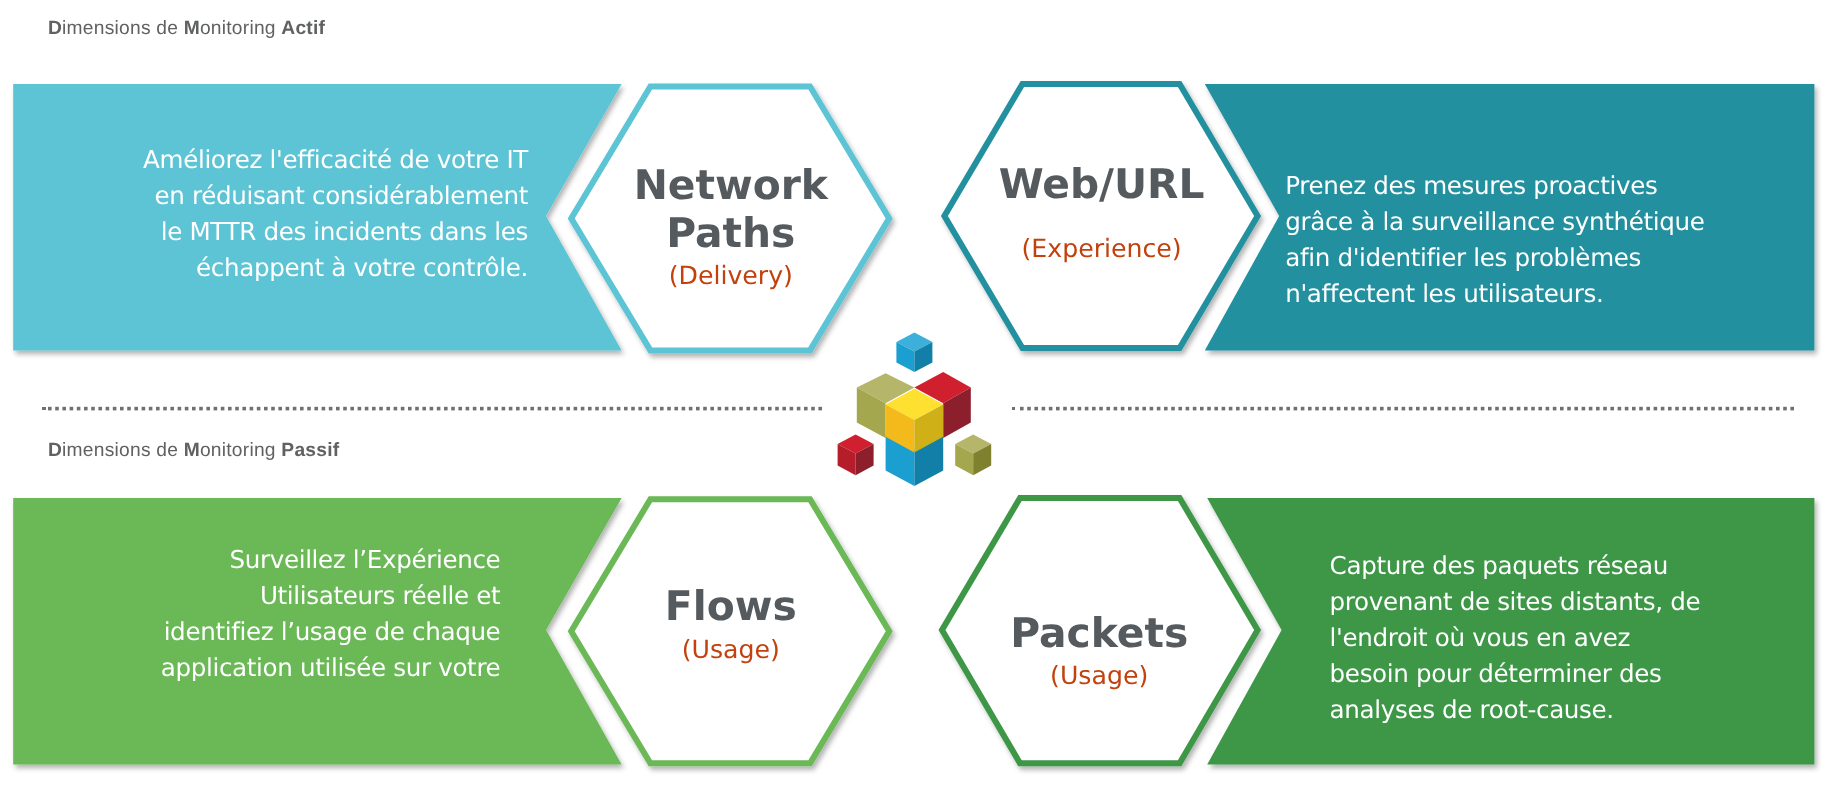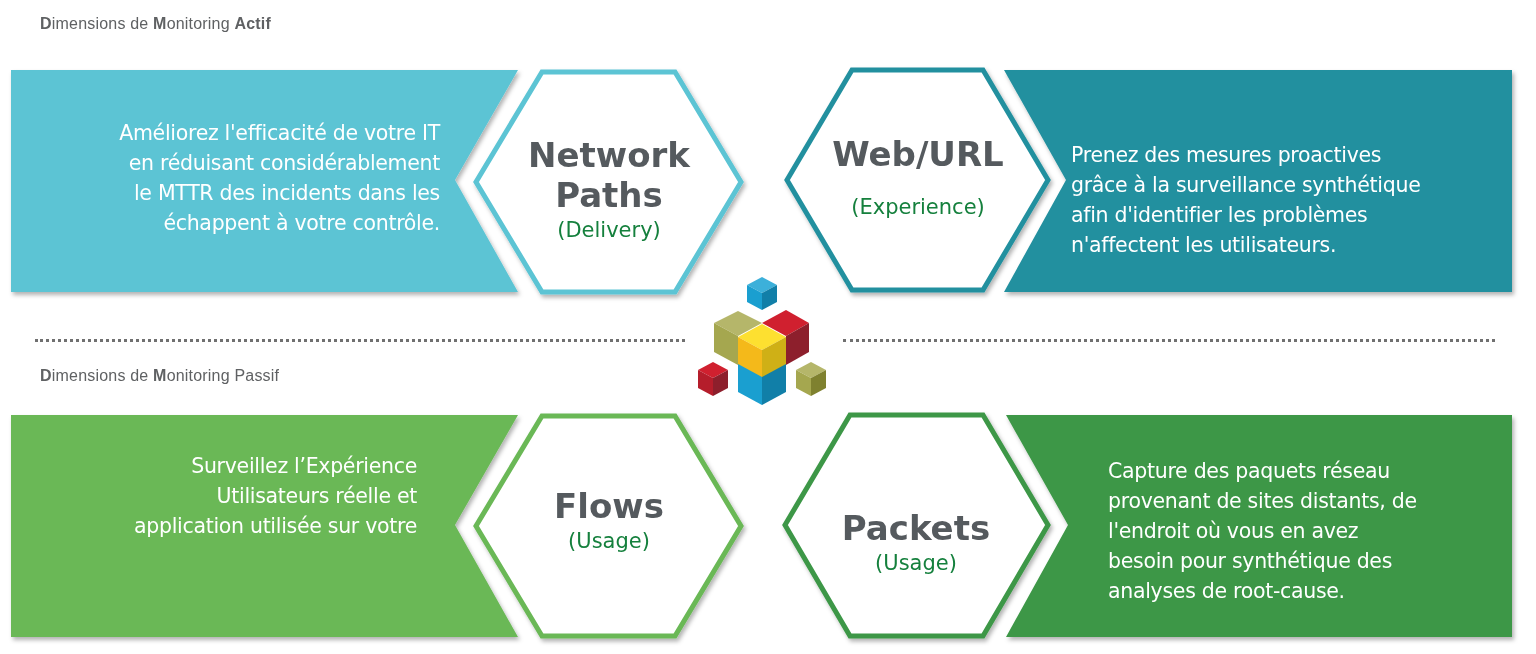--- a/index.html
+++ b/index.html
@@ -10,30 +10,30 @@
   #title-actif { top: 15px; }
   #title-passif { top: 367px; }
   .dots { position: absolute; height: 0; border-top: 3px dotted #707070; top: 339px; }
   svg.shapes { position: absolute; left: 0; top: 0; }
   .desc { position: absolute; color: #ffffff; font-weight: normal; font-size: 20.5px; line-height: 30px;
           font-family: "DejaVu Sans", sans-serif; letter-spacing: -0.3px; }
   .desc.left { text-align: right; }
   .desc.right { text-align: left; margin-top: 21px; }
   .hex-label { position: absolute; text-align: center; color: #555a5e; width: 220px; }
   .hex-label .t { font-weight: bold; font-size: 34px; line-height: 40px; font-family: "DejaVu Sans", sans-serif; }
-  .hex-label .s { font-size: 21px; line-height: 30px; font-family: "DejaVu Sans", sans-serif; color: #15803d; }
+  .hex-label .s { font-size: 21px; line-height: 30px; font-family: "DejaVu Sans", sans-serif; color: #c2410c; }
 </style>
 </head>
 <body>
 
 <div class="section-title" id="title-actif">
   <span style="font-weight:bold">D</span><span>imensions de </span><span style="font-weight:bold">M</span><span>onitoring </span><span style="font-weight:bold">Actif</span>
 </div>
 <div class="section-title" id="title-passif">
-  <span style="font-weight:bold">D</span><span>imensions de </span><span style="font-weight:bold">M</span><span>onitoring </span><span style="font-weight:normal">Passif</span>
+  <span style="font-weight:bold">D</span><span>imensions de </span><span style="font-weight:bold">M</span><span>onitoring </span><span style="font-weight:bold">Passif</span>
 </div>
 
 <div class="dots" style="left:35px; width:650px;"></div>
 <div class="dots" style="left:843px; width:652px;"></div>
 
 <svg class="shapes" width="1536" height="654" viewBox="0 0 1536 654">
   <defs>
     <filter id="sh" x="-5%" y="-5%" width="115%" height="120%">
       <feDropShadow dx="2" dy="3" stdDeviation="2" flood-color="#000" flood-opacity="0.3"></feDropShadow>
     </filter>
@@ -108,28 +108,29 @@
 <div class="desc right" style="left:1071px; top:119px; width:445px;">
   <div>Prenez des mesures proactives</div>
   <div>grâce à la surveillance synthétique</div>
   <div>afin d'identifier les problèmes</div>
   <div>n'affectent les utilisateurs.</div>
 </div>
 
 <div class="desc left" style="left:20px; top:451px; width:397px;">
   <div>Surveillez l’Expérience</div>
   <div>Utilisateurs réelle et</div>
+  <div>identifiez l’usage de chaque</div>
   <div>application utilisée sur votre</div>
 </div>
 
 <div class="desc right" style="left:1108px; top:435px; width:410px;">
   <div>Capture des paquets  réseau</div>
   <div>provenant de sites distants, de</div>
   <div>l'endroit où vous en avez</div>
-  <div>besoin pour synthétique des</div>
+  <div>besoin pour déterminer des</div>
   <div>analyses de root-cause.</div>
 </div>
 
 <div class="hex-label" style="left:499px; top:135px;">
   <div class="t">Network</div>
   <div class="t">Paths</div>
   <div class="s">(Delivery)</div>
 </div>
 <div class="hex-label" style="left:808px; top:134px;">
   <div class="t">Web/URL</div>

